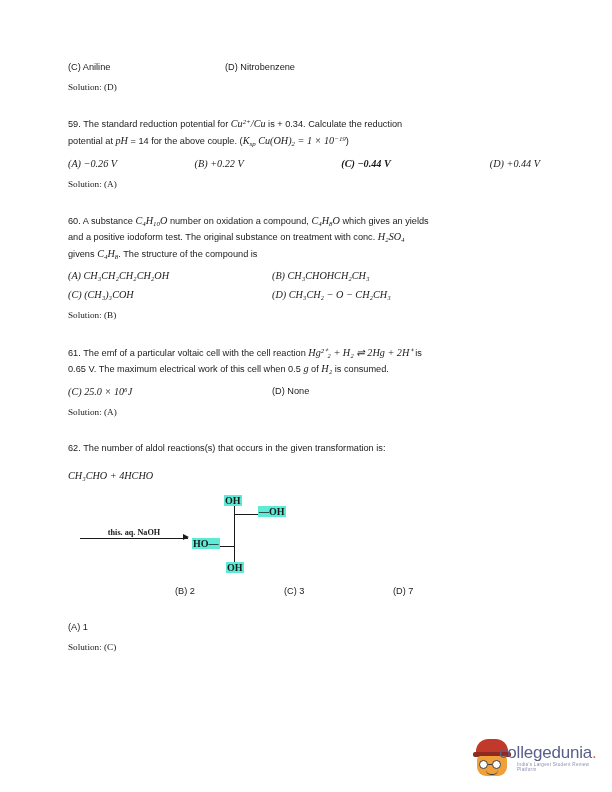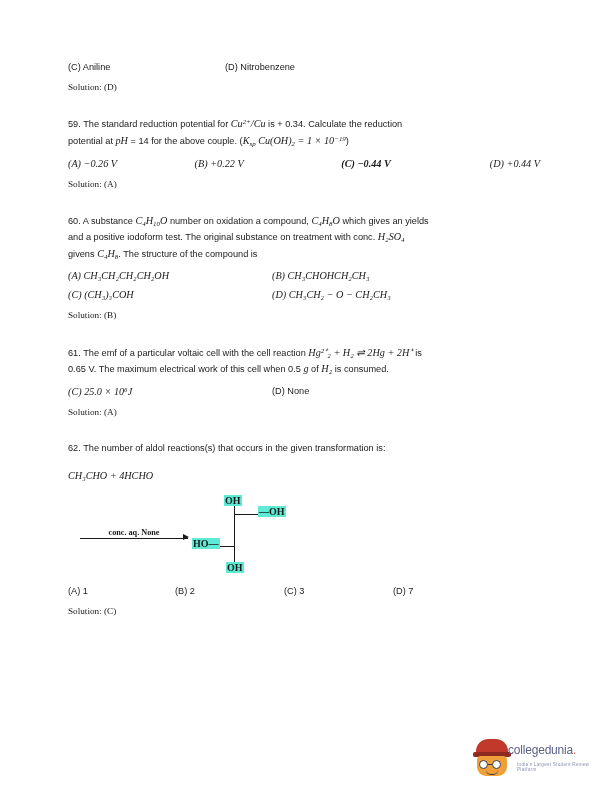--- a/index.html
+++ b/index.html
@@ -58,21 +58,21 @@
 
   
   .w60a { width: 165px; }
   .w60c { width: 165px; }
 
   
   .w61a { width: 165px; }
   .w61c { width: 165px; }
 
   
-  .w62a { width: 68px; }
+  .w62a { width: 68px; margin-top: 36px; }
   .w62b { width: 70px; }
   .w62c { width: 70px; }
 
   
   .scheme {
     position: relative;
     height: 92px;
     margin-top: 10px;
     margin-left: 6px;
   }
@@ -175,24 +175,24 @@
   }
   .mouth {
     position: absolute;
     left: 9px; top: 14px;
     width: 12px; height: 4px;
     border-bottom: 1.4px solid #3b3b3b;
     border-radius: 0 0 8px 8px;
   }
   .logo-text {
     position: absolute;
-    left: 36px;
+    left: 27px;
     top: 6px;
     font-family: "Liberation Sans", sans-serif;
-    font-size: 12px;
+    font-size: 17px;
     color: #5a5f8a;
     letter-spacing: -0.2px;
   }
   .logo-text .dot {
     color: #e8663c;
   }
   .logo-sub {
     position: absolute;
     left: 45px;
     top: 25px;
@@ -273,21 +273,21 @@
     </div>
 
     <div class="gap-lg"></div>
 
     <div>
       <div class="line q-text">62. The number of aldol reactions(s) that occurs in the given transformation is:</div>
       <div class="line it" style="margin-top:12px;">CH₃CHO + 4HCHO</div>
 
       <div class="scheme">
         <div class="arrow-wrap">
-          <div class="arrow-label">conc. aq. None</div>
+          <div class="arrow-label">this. aq. NaOH</div>
           <div class="arrow-line">
             <div class="arrow-head"></div>
           </div>
         </div>
 
         <div class="struct">
 
           <div class="bond" style="left:40px; top:20px; width:1.3px; height:46px;"></div>
 
           <div class="bond" style="left:40px; top:12px; width:1.3px; height:10px;"></div>

